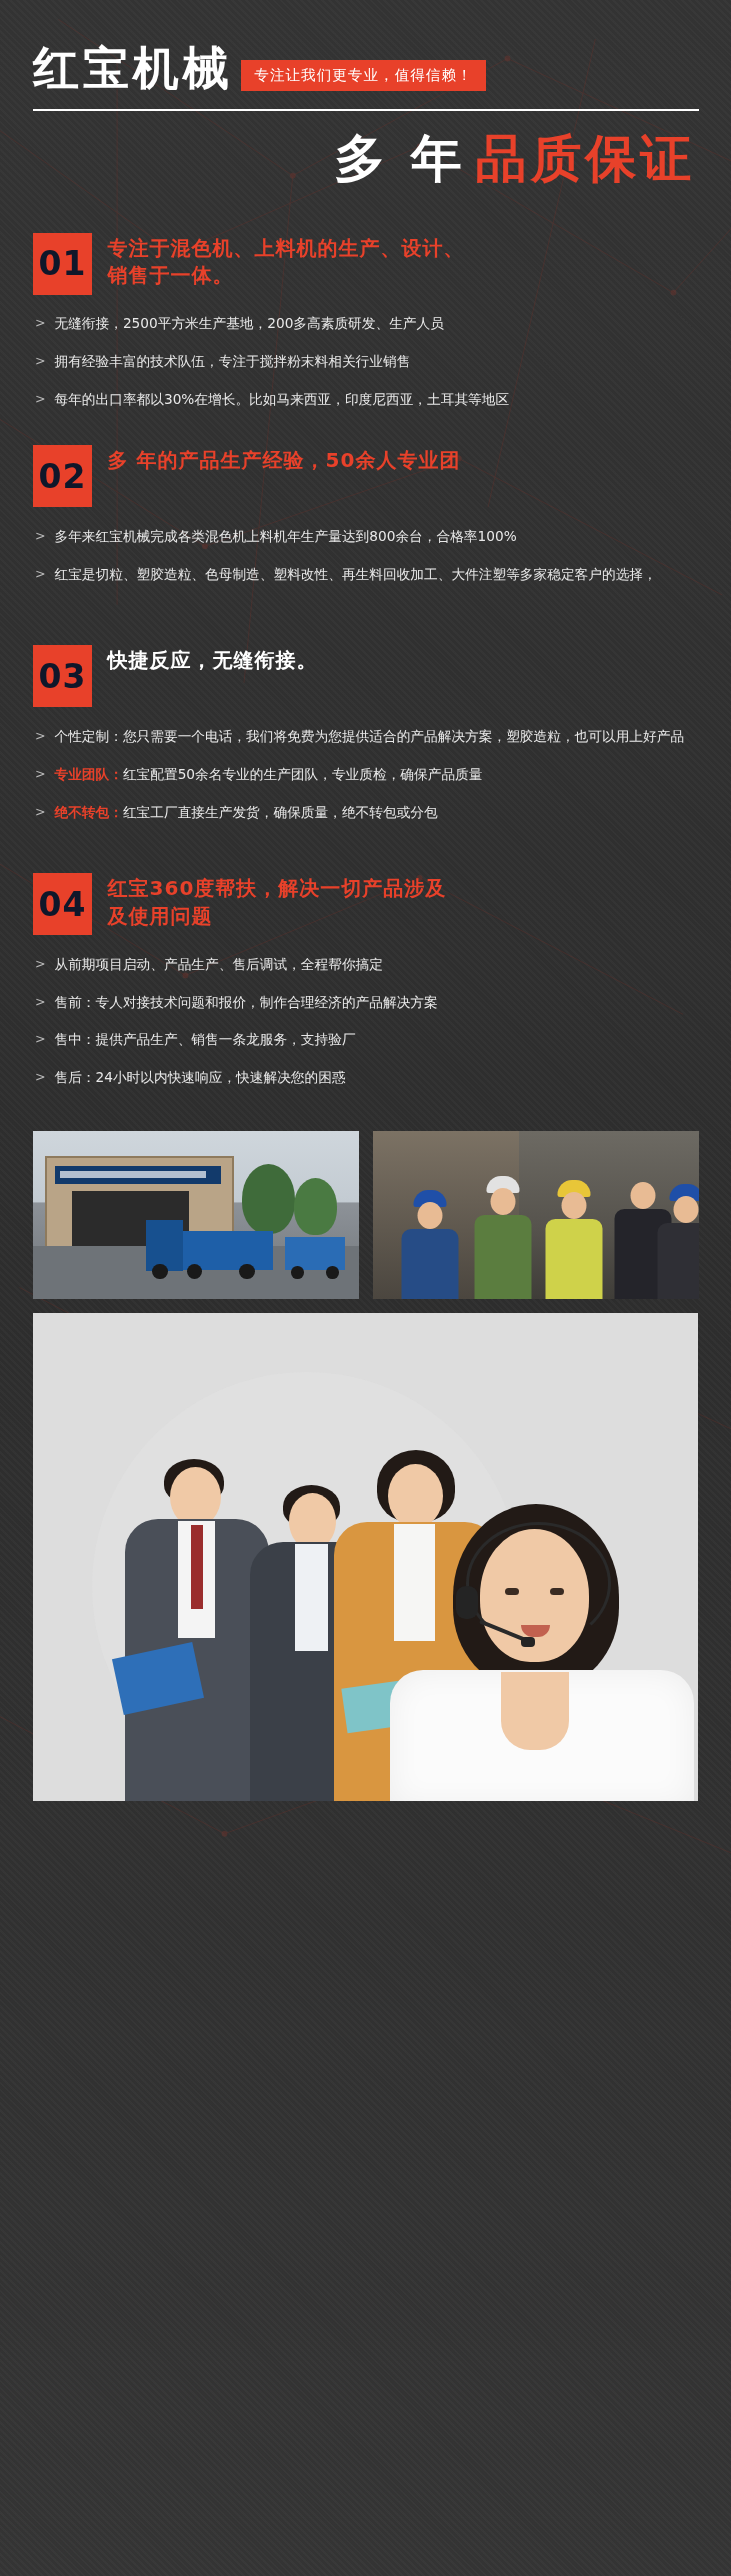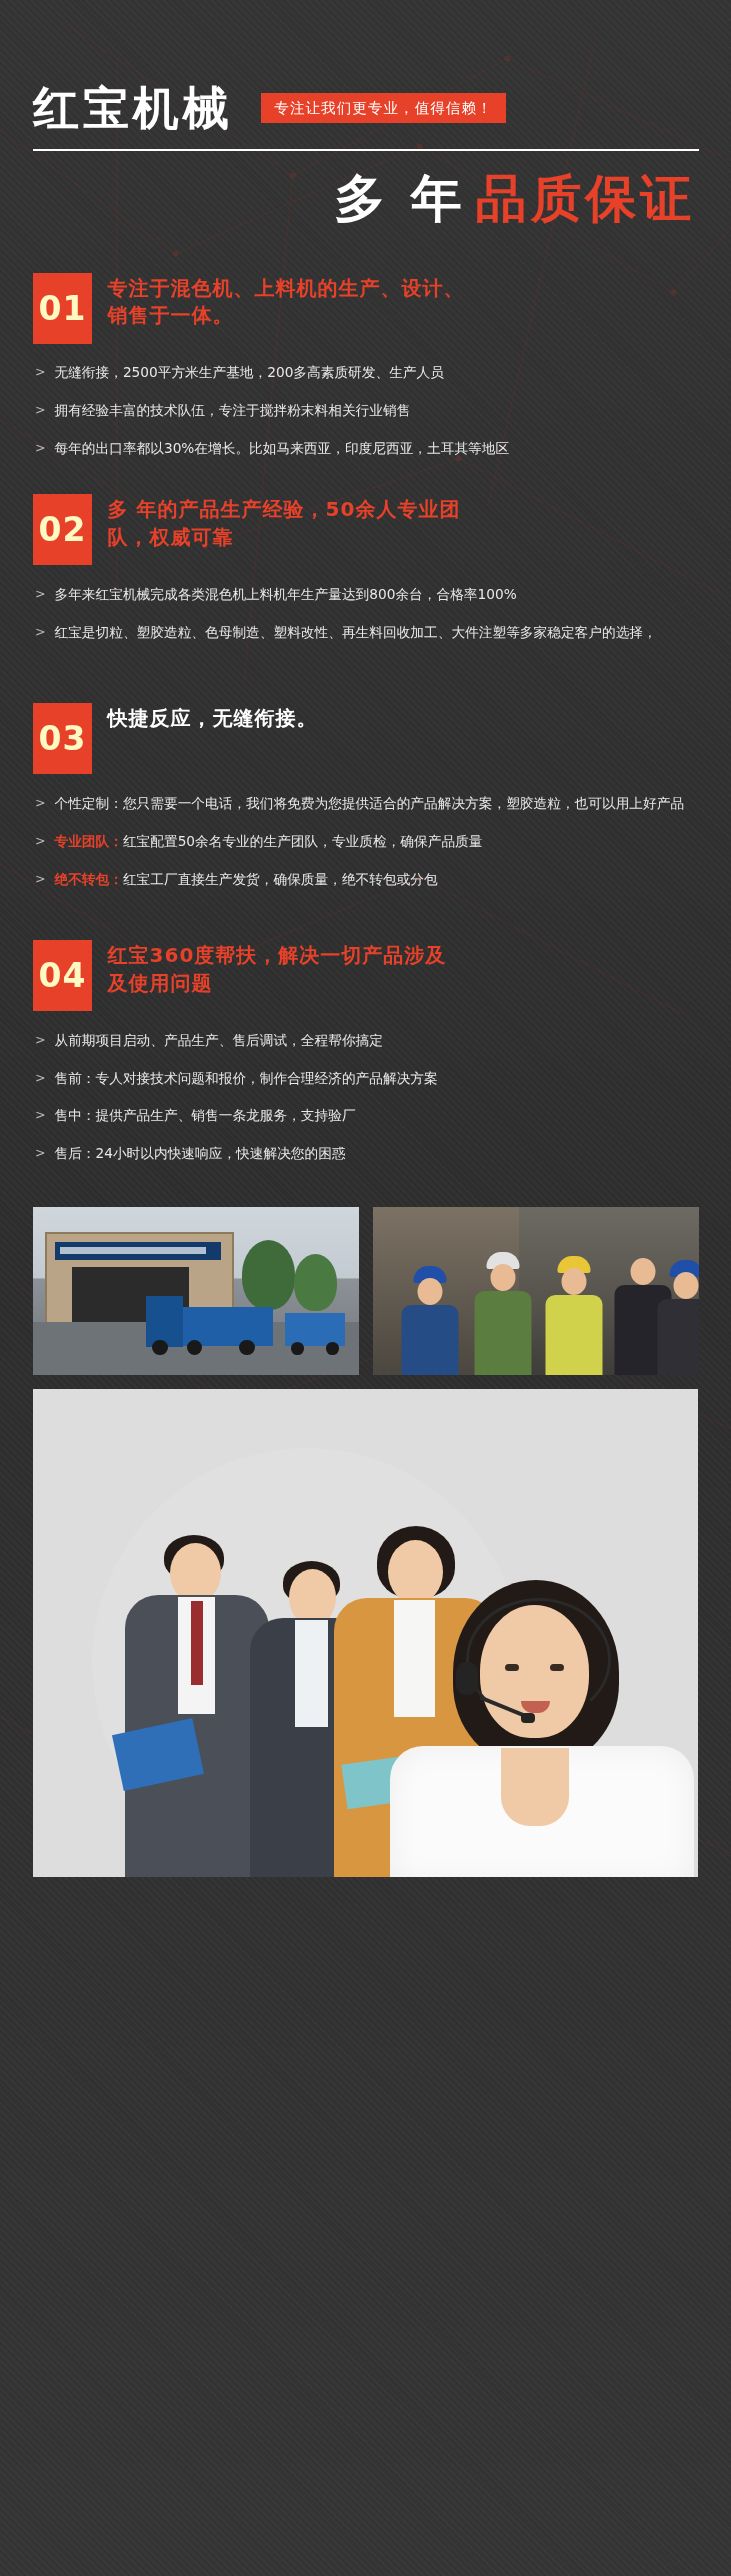--- a/index.html
+++ b/index.html
@@ -25,23 +25,22 @@
   }
   .net svg{width:100%;height:100%;display:block;}
 
   
   .header{
     position:relative;
     padding:45px 33px 25px 33px;
   }
   .h-row1{
     display:flex;
-    align-items:center;
-    gap:28px;
-    margin-top:40px;
+    align-items:flex-end;
+    gap:8px;
   }
   .brand{
     font-size:46px;
     font-weight:bold;
     letter-spacing:3.9px;
     color:#ffffff;
     line-height:1;
     font-family:"DejaVu Sans","Liberation Sans",sans-serif;
   }
   .slogan{
@@ -86,23 +85,23 @@
     position:relative;
     padding:13.7px 33px 5.9px 33px;
   }
   .sec-head{
     display:flex;
     align-items:flex-start;
     gap:15.6px;
   }
   .num{
     flex:0 0 auto;
-    width:59px;height:71px;
+    width:59px;height:62px;
     background:#e8412a;
-    color:#fef9c3;
+    color:#0f172a;
     font-size:33px;
     font-weight:bold;
     display:flex;align-items:center;justify-content:center;
     font-family:"DejaVu Sans","Liberation Sans",sans-serif;
     letter-spacing:1px;
   }
   .sec-title{
     padding-top:2px;
     font-size:20px;
     line-height:1.38;
@@ -252,21 +251,20 @@
           <span class="txt">每年的出口率都以30%在增长。比如马来西亚，印度尼西亚，土耳其等地区</span>
         </li>
     </ul>
   </div>
 
   <div class="section">
     <div class="sec-head">
       <div class="num">02</div>
       <div class="sec-title">
         <div>多 年的产品生产经验，50余人专业团</div>
-        <div>队，权威可靠</div>
       </div>
     </div>
     <ul class="bullets">
       <li>
           <span class="gt">&gt;</span>
           <span class="txt">多年来红宝机械完成各类混色机上料机年生产量达到800余台，合格率100%</span>
         </li>
       <li>
           <span class="gt">&gt;</span>
           <span class="txt">红宝是切粒、塑胶造粒、色母制造、塑料改性、再生料回收加工、大件注塑等多家稳定客户的选择，</span>

